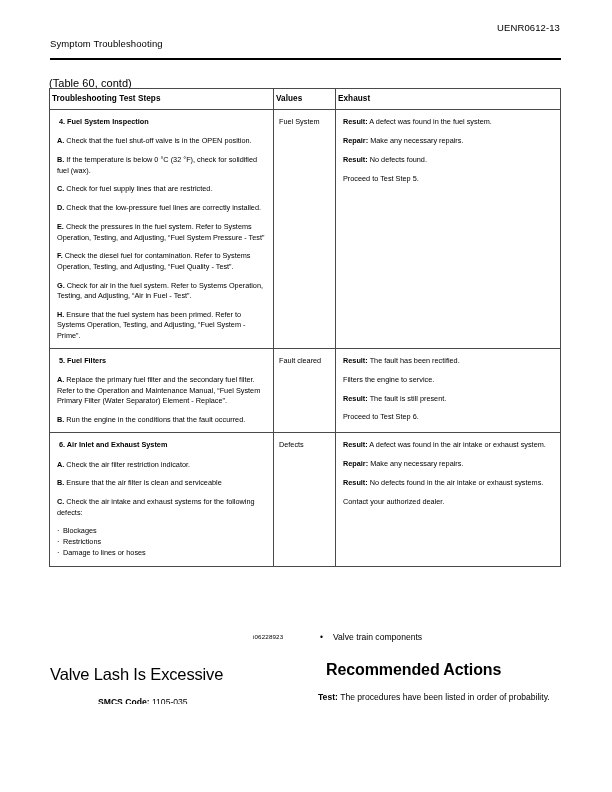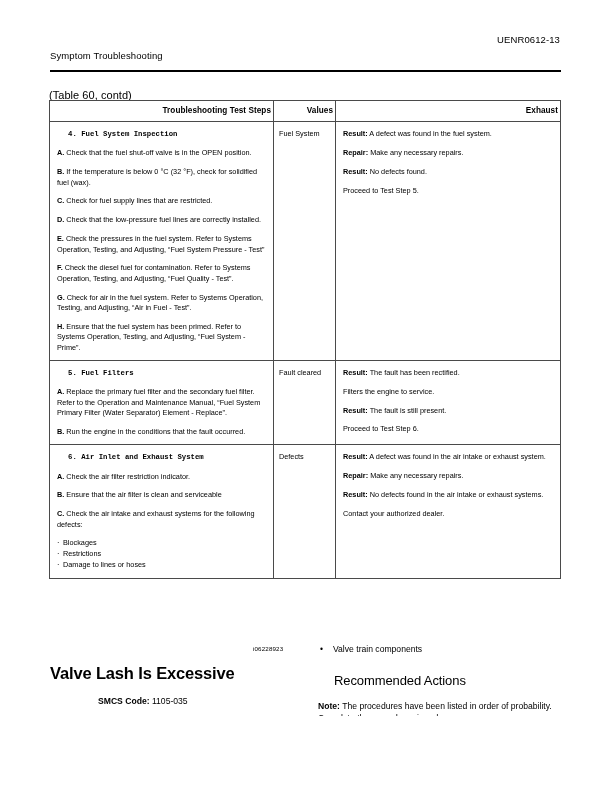--- a/index.html
+++ b/index.html
@@ -11,21 +11,21 @@
     width: 612px;
     height: 792px;
     position: relative;
     font-family: "Liberation Sans", sans-serif;
     color: #000000;
     -webkit-font-smoothing: antialiased;
   }
 
   .page {
     position: absolute;
-    left: 0; top: 16px;
+    left: 0; top: 4px;
     width: 612px;
     height: 700px;
     overflow: hidden;
   }
 
   
   .doc-id {
     position: absolute;
     right: 52px;
     top: 18px;
@@ -65,21 +65,21 @@
     width: 511px;
     border-collapse: collapse;
     table-layout: fixed;
   }
   .tbl td, .tbl th {
     border: 0.9px solid #4a4a4a;
     vertical-align: top;
     padding: 0;
   }
   .tbl th {
-    text-align: right;
+    text-align: left;
     font-size: 8.2px;
     font-weight: bold;
     padding: 5px 2px 6px 2px;
     letter-spacing: 0.05px;
   }
   .col-steps   { width: 224px; }
   .col-values  { width: 62px;  }
   .col-results { width: 225px; }
 
   .cell {
@@ -94,22 +94,21 @@
   }
 
   .p {
     margin: 0 0 8.5px 0;
   }
   .p:last-child { margin-bottom: 0; }
   .p-tight { margin: 0 0 0.5px 0; }
   .p b { font-weight: bold; }
   .step-title {
     font-weight: bold;
-    margin: 0 0 9px 11px;
-    font-family: Liberation Mono, monospace;
+    margin: 0 0 9px 2px;
   }
   .bullet-dot {
     display: inline-block;
     width: 6px;
   }
 
   
   .ref-code {
     position: absolute;
     left: 253px;
@@ -126,28 +125,28 @@
   }
   .col-right {
     position: absolute;
     left: 318px;
     top: 628px;
     width: 243px;
   }
 
   .h1 {
     font-size: 16.5px;
+    font-weight: normal;
+    margin: 16px 0 13px 0;
+    letter-spacing: -0.15px;
+  }
+  .h2 {
+    font-size: 16px;
     font-weight: bold;
-    margin: 3px 0 13px 0;
-    letter-spacing: -0.15px;
-  }
-  .h2 {
-    font-size: 13px;
-    font-weight: normal;
-    margin: 0 0 12px 16px;
+    margin: 0 0 12px 8px;
     letter-spacing: -0.1px;
   }
   .smcs {
     font-size: 8.6px;
     margin: 0 0 19px 0;
     padding-left: 48px;
   }
   .smcs b { font-weight: bold; }
 
   .li {
@@ -280,17 +279,17 @@
   <div class="col-left">
     <div class="h1">Valve Lash Is Excessive</div>
     <div class="smcs"><b>SMCS Code:</b><span> 1105-035</span></div>
     <div class="h2">Probable Causes</div>
     <div class="li"><span class="dot">•</span><span>Lubrication</span></div>
   </div>
 
   <div class="col-right">
     <div class="li"><span class="dot">•</span><span>Valve train components</span></div>
     <div class="h2" style="margin-top:17px;">Recommended Actions</div>
-    <div class="note"><b>Note:</b><span> The procedures have been listed in order of probability. Complete the procedures in order.</span></div>
+    <div class="note"><b>Test:</b><span> The procedures have been listed in order of probability. Complete the procedures in order.</span></div>
   </div>
 
   <div class="folio">6-199</div>
 </div>
 
 </body></html>

